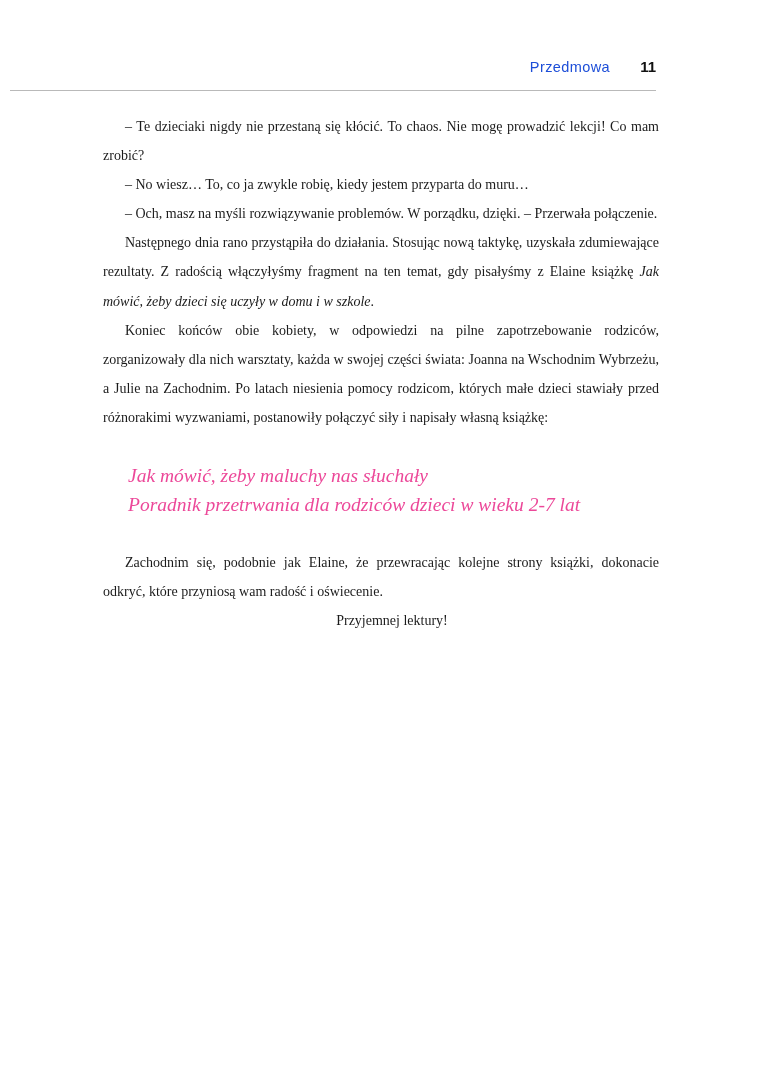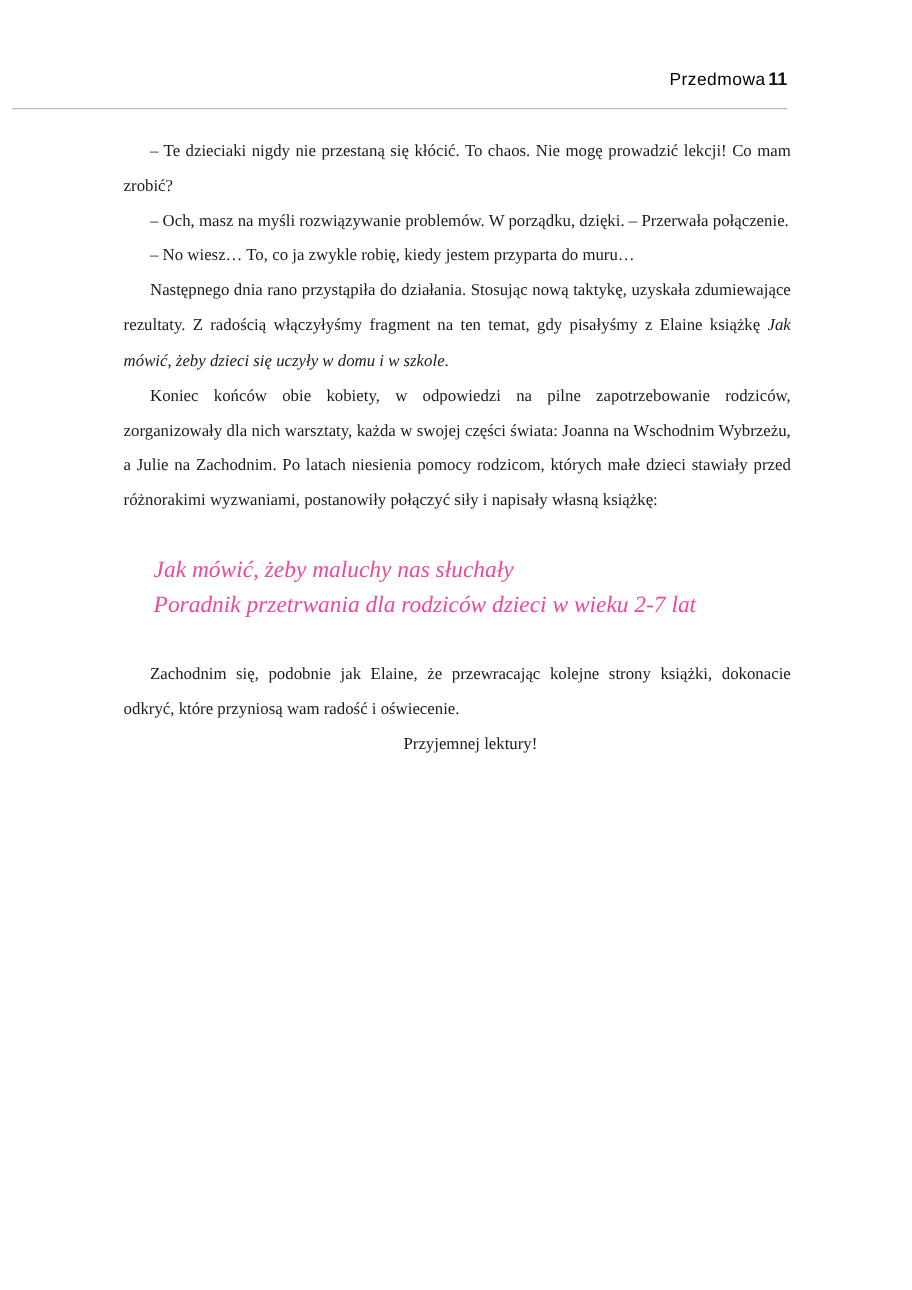--- a/index.html
+++ b/index.html
@@ -32,27 +32,28 @@
     top: 58px;
     width: 646px;
     display: flex;
     justify-content: flex-end;
     align-items: baseline;
   }
   .running-head-title {
     font-family: "Liberation Sans", "DejaVu Sans", sans-serif;
     font-size: 14.5px;
     letter-spacing: 0.4px;
-    color: #000000;
+    color: #1d4ed8;
   }
   .running-head-folio {
     font-family: "Liberation Sans", "DejaVu Sans", sans-serif;
     font-size: 15px;
     font-weight: bold;
     color: #111111;
+    margin-left: 28px;
     min-width: 18px;
     text-align: right;
   }
   .head-rule {
     position: absolute;
     left: 10px;
     top: 90px;
     width: 646px;
     height: 1px;
     background: #b9b9b9;
@@ -116,23 +117,23 @@
     <span class="running-head-folio">11</span>
   </div>
 
   <div class="head-rule"></div>
 
   <div class="text-block">
 
     <p class="para dialogue">– Te dzieciaki nigdy nie przestaną się kłócić. To chaos. Nie mogę prowadzić lekcji! Co mam zrobić?</p>
 
 
+    <p class="para dialogue">– No wiesz… To, co ja zwykle robię, kiedy jestem przyparta do muru…</p>
+
     <p class="para dialogue">– Och, masz na myśli rozwiązywanie problemów. W porządku, dzięki. – Przerwała połączenie.</p>
-
-    <p class="para dialogue">– No wiesz… To, co ja zwykle robię, kiedy jestem przyparta do muru…</p>
 
     <p class="para"><span>Następnego dnia rano przystąpiła do działania. Stosując nową taktykę, uzyskała zdumiewające rezultaty. Z radością włączyłyśmy fragment na ten temat, gdy pisałyśmy z Elaine książkę </span><em class="ital">Jak mówić, żeby dzieci się uczyły w domu i w szkole</em><span>.</span></p>
 
     <p class="para">Koniec końców obie kobiety, w odpowiedzi na pilne zapotrzebowanie rodziców, zorganizowały dla nich warsztaty, każda w swojej części świata: Joanna na Wschodnim Wybrzeżu, a Julie na Zachodnim. Po latach niesienia pomocy rodzicom, których małe dzieci stawiały przed różnorakimi wyzwaniami, postanowiły połączyć siły i napisały własną książkę:</p>
 
     <div class="title-block">
       <span class="title-line">Jak mówić, żeby maluchy nas słuchały</span>
       <span class="title-line">Poradnik przetrwania dla rodziców dzieci w wieku 2-7 lat</span>
     </div>
 

